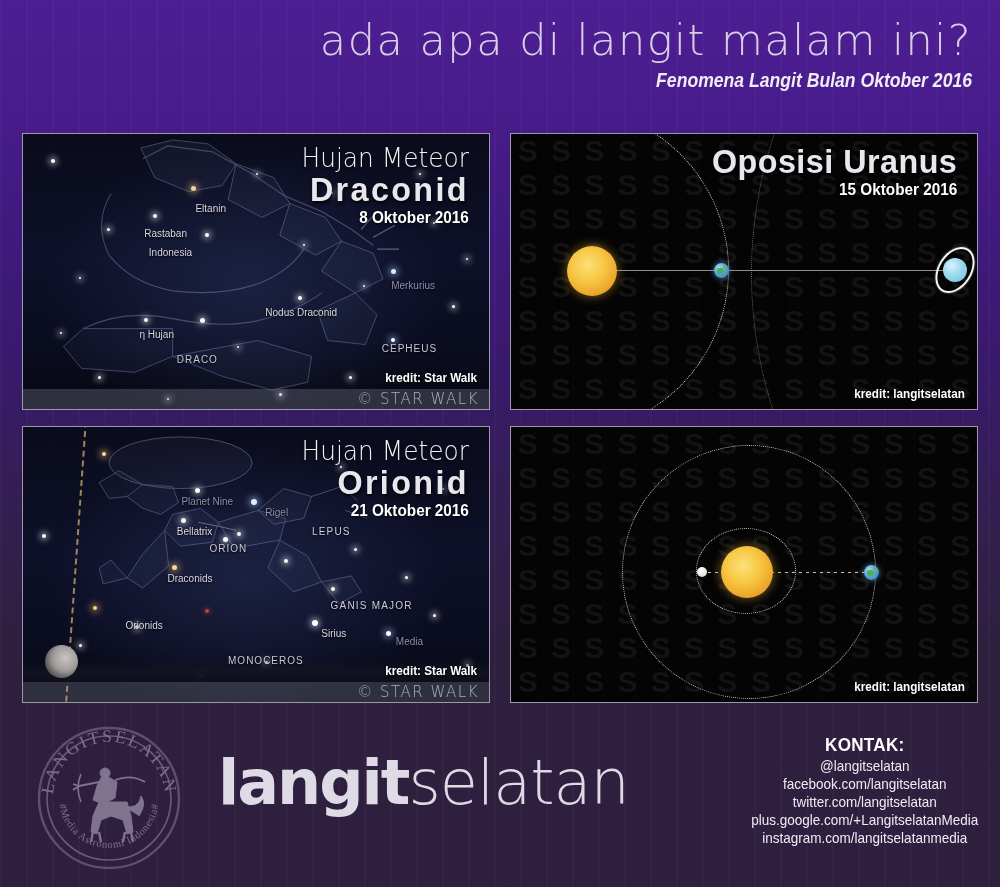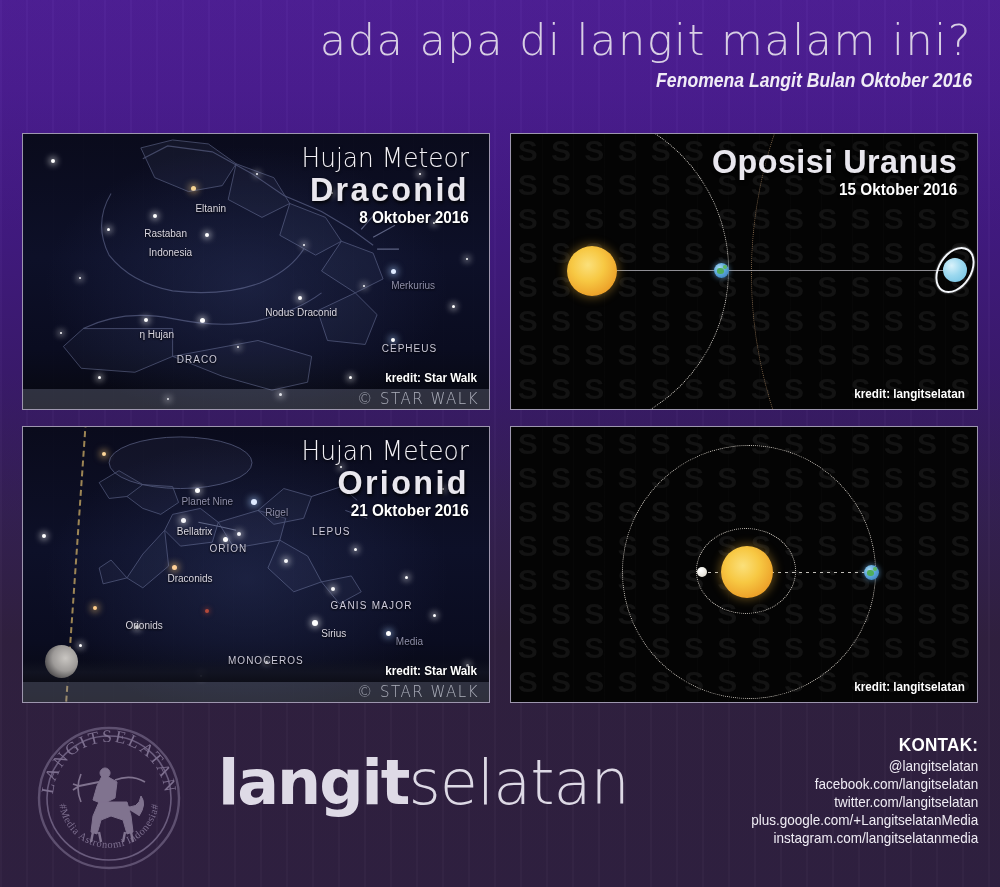--- a/index.html
+++ b/index.html
@@ -196,21 +196,21 @@
   .logo {
     position:absolute; left:35px; top:12px; width:148px; height:148px;
   }
   .wordmark {
     position:absolute; left:218px; top:40px;
     font-size:62px; line-height:1; white-space:nowrap;
     font-family:"DejaVu Sans", sans-serif;
   }
   .wm-bold { font-weight:bold; color:#dedae6; letter-spacing:-2px; }
   .wm-thin { font-weight:300; color:#ddd9e5; letter-spacing:-1px; }
-  .contact { position:absolute; right:22px; top:22px; text-align:right; }
+  .contact { position:absolute; right:22px; top:22px; text-align:center; }
   .contact .k {
     font-size:19px; font-weight:bold; color:#ffffff; letter-spacing:.3px;
     transform:scaleX(0.9); transform-origin:right center;
   }
   .contact .line {
     font-size:15px; color:#efecf4; margin-top:1px;
     transform:scaleX(0.9); transform-origin:right center;
   }
 </style>
 </head>

